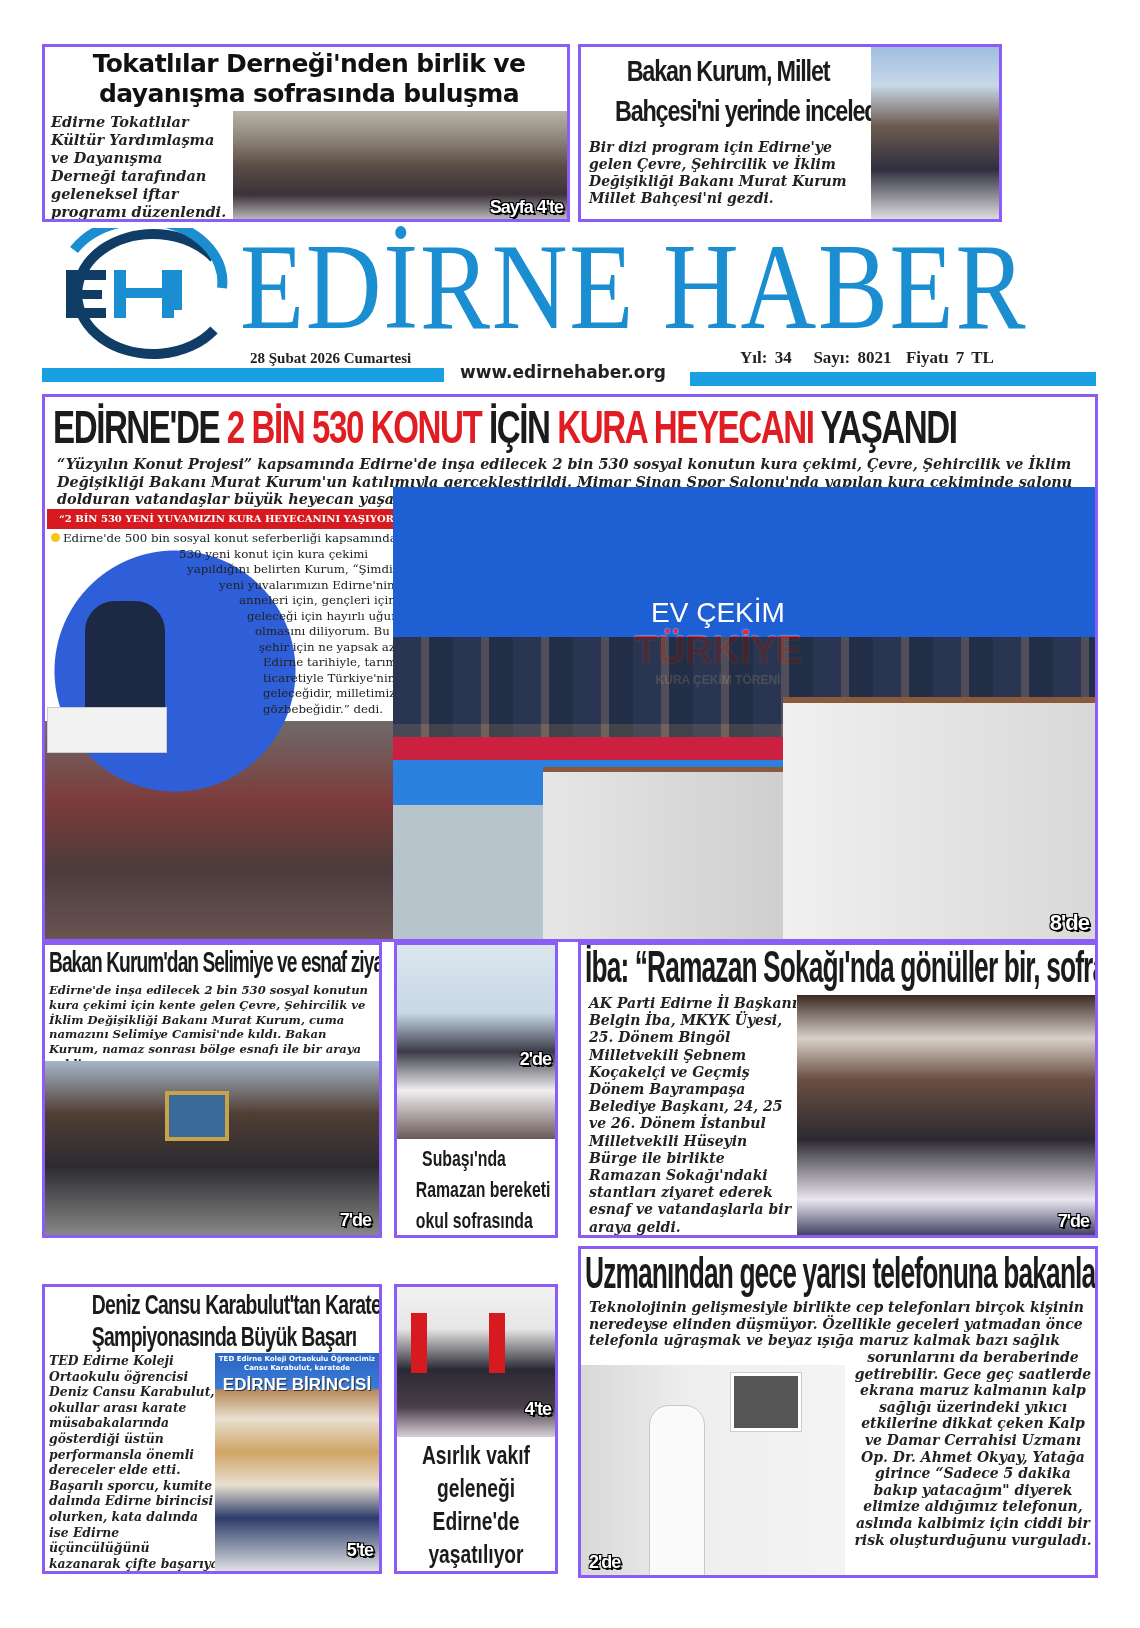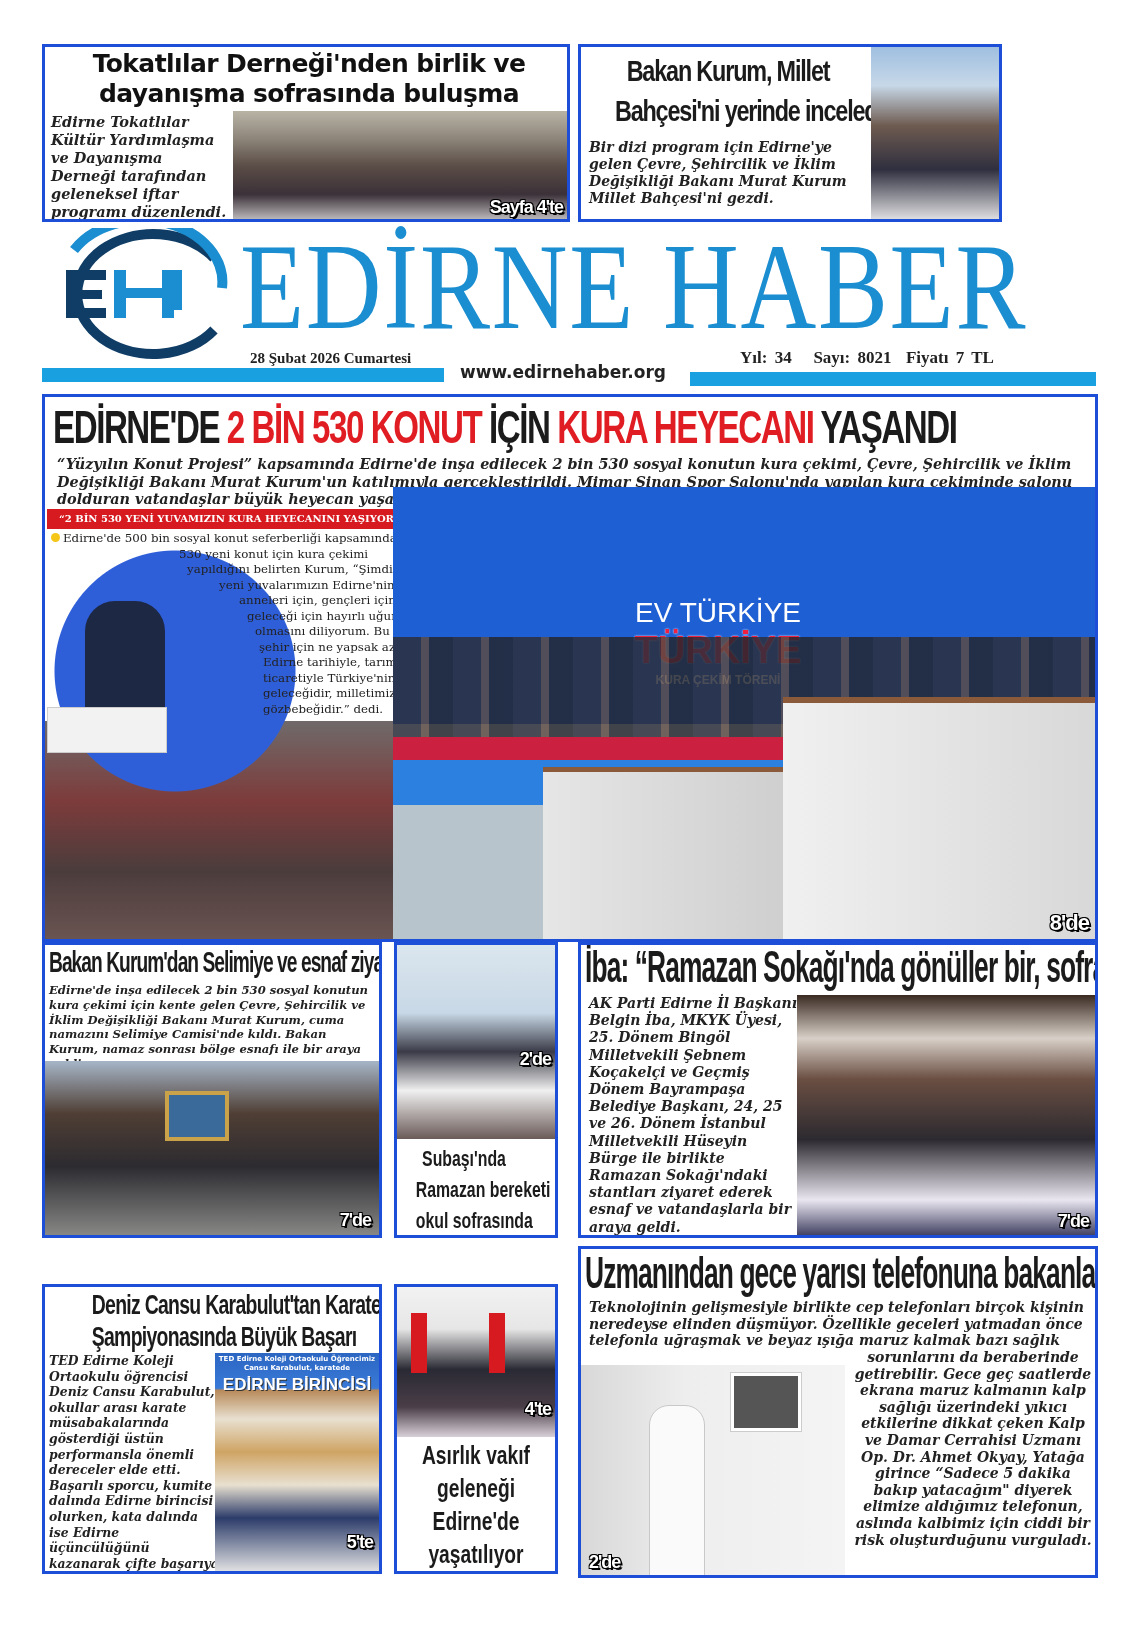--- a/index.html
+++ b/index.html
@@ -1,19 +1,19 @@
 <!DOCTYPE html>
 <html><head>
 <meta charset="utf-8">
 <style>
   * { box-sizing: border-box; margin: 0; padding: 0; }
   html, body { width: 1140px; height: 1628px; background: #ffffff; overflow: hidden; }
   body { position: relative; font-family: "DejaVu Serif", serif; color: #1a1a1a; }
 
-  .box { position: absolute; border: 3px solid #1d4ed8; background: #fff; overflow: hidden; }
+  .box { position: absolute; border: 3px solid #8b5cf6; background: #fff; overflow: hidden; }
   .cond { font-family: "Liberation Sans", sans-serif; font-weight: 700; letter-spacing: -1.5px; transform-origin: left top; color: #1b1b1b; white-space: nowrap; line-height: 1; }
   .photo { position: absolute; overflow: hidden; }
   .pageref { position: absolute; font-family: "Liberation Sans", sans-serif; font-weight: 700; color: #fff; font-size: 18px; letter-spacing: -1px;
     text-shadow: -1px -1px 0 #000, 1px -1px 0 #000, -1px 1px 0 #000, 1px 1px 0 #000, 2px 2px 0 #000; }
   .body-text { font-family: "DejaVu Serif", serif; font-weight: 700; color: #222; }
   .body-text i { font-style: italic; }
 
   
   #top1 { left: 42px; top: 44px; width: 528px; height: 178px; }
   #top1 .headline { position: absolute; left: 6px; top: 2px; width: 516px; font-family: "DejaVu Sans", sans-serif; font-weight: 900; font-size: 25px; line-height: 30px; color: #111; text-align: center; letter-spacing: -0.6px; }
@@ -169,21 +169,21 @@
     <span class="ln" style="padding-left:196px">geleceği için hayırlı uğurlu</span>
     <span class="ln" style="padding-left:204px">olmasını diliyorum. Bu güzel</span>
     <span class="ln" style="padding-left:208px">şehir için ne yapsak az.</span>
     <span class="ln" style="padding-left:212px">Edirne tarihiyle, tarımıyla,</span>
     <span class="ln" style="padding-left:212px">ticaretiyle Türkiye'nin</span>
     <span class="ln" style="padding-left:212px">geleceğidir, milletimizin</span>
     <span class="ln" style="padding-left:212px">gözbebeğidir.” dedi.</span>
   </div>
 
   <div class="photo" id="stage-photo">
-    <div class="banner-1">EV TÜRKİYE</div>
+    <div class="banner-1">EV ÇEKİM</div>
     <div class="banner-2">TÜRKİYE</div>
     <div class="banner-3">KURA ÇEKİM TÖRENİ</div>
     <div class="people"></div>
     <div class="building2"></div>
     <div class="building"></div>
     <span class="pageref" style="right:10px; bottom:6px; font-size:22px;">8'de</span>
   </div>
 </div>
 
 <div class="box" id="selimiye">
@@ -217,21 +217,21 @@
 
 <div class="box" id="karate">
   <div class="headline-wrap">
     <span class="h-line">Deniz Cansu Karabulut'tan Karate</span>
     <span class="h-line">Şampiyonasında Büyük Başarı</span>
   </div>
   <div class="body-text"><i>TED Edirne Koleji Ortaokulu öğrencisi Deniz Cansu Karabulut, okullar arası karate müsabakalarında gösterdiği üstün performansla önemli dereceler elde etti. Başarılı sporcu, kumite dalında Edirne birincisi olurken, kata dalında ise Edirne üçüncülüğünü kazanarak çifte başarıya imza attı.</i></div>
   <div class="photo">
     <div class="cap1">TED Edirne Koleji Ortaokulu Öğrencimiz Cansu Karabulut, karatede</div>
     <div class="cap2">EDİRNE BİRİNCİSİ</div>
-    <span class="pageref" style="right:6px; bottom:20px;">5'te</span>
+    <span class="pageref" style="right:6px; bottom:12px;">5'te</span>
   </div>
 </div>
 
 <div class="box" id="vakif">
   <div class="photo">
     <div class="flag" style="left:14px;"></div>
     <div class="flag" style="left:92px;"></div>
     <span class="pageref" style="right:4px; top:112px;">4'te</span>
   </div>
   <div class="headline">

